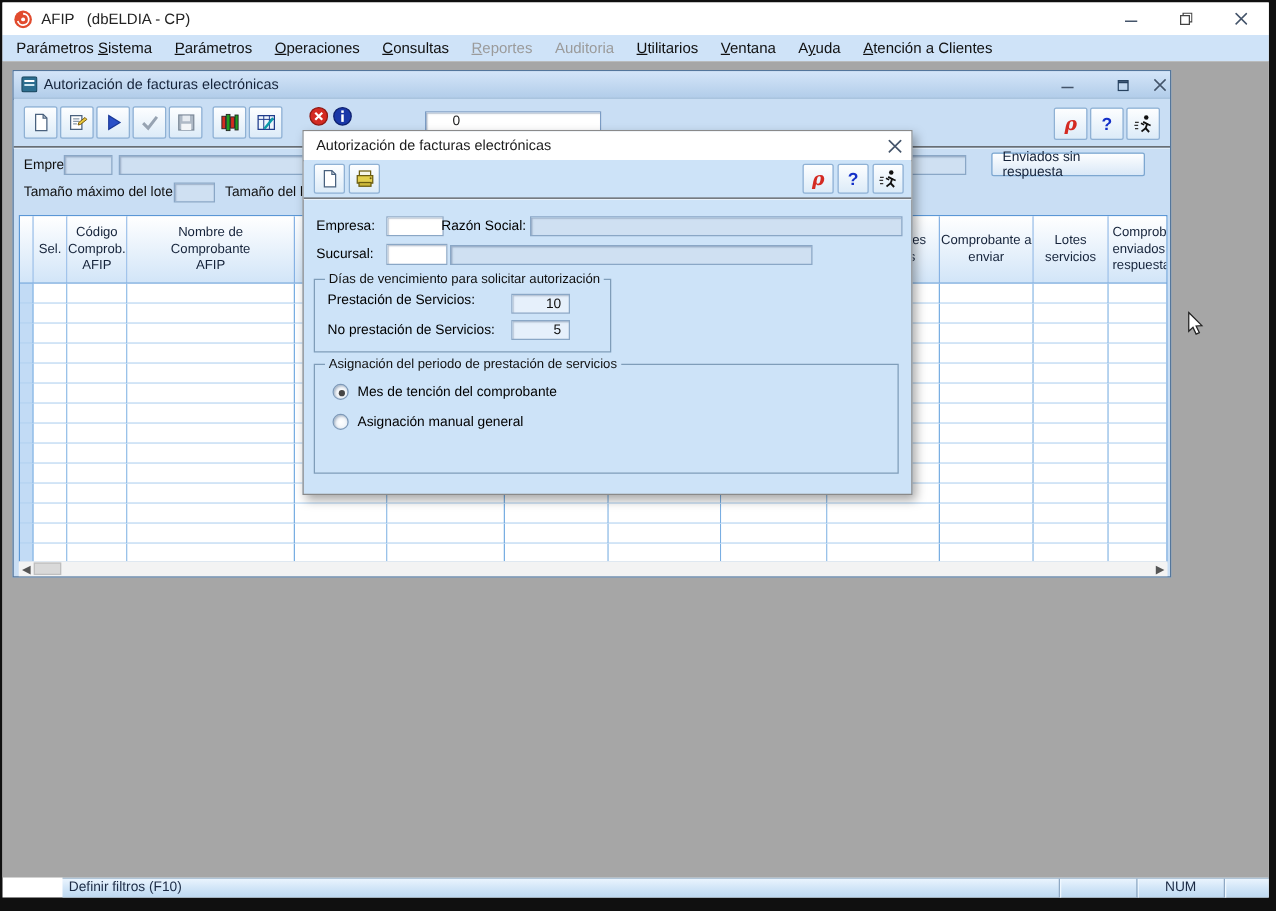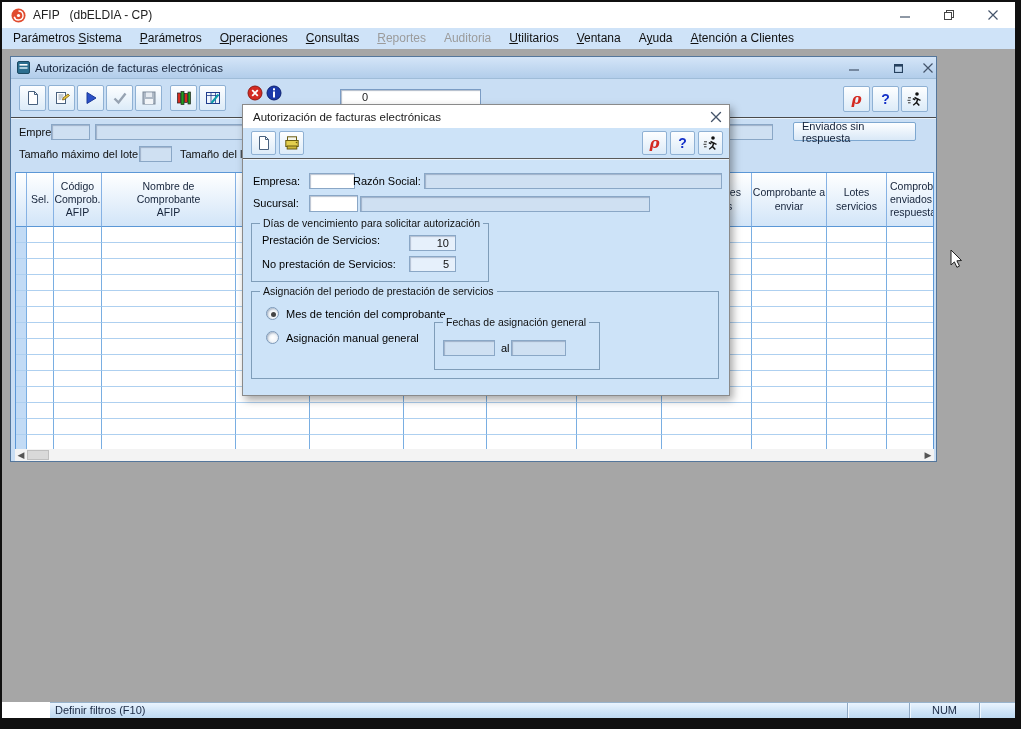--- a/index.html
+++ b/index.html
@@ -612,26 +612,20 @@
           <span class="flabel" style="left:10px; top:34px;">No prestación de Servicios:</span>
           <div class="valfield" style="left:157px; top:32px;">5</div>
         </div>
 
         <div class="gb" style="left:8px; top:132px; width:468px; height:88px;">
           <span class="gb-title">Asignación del periodo de prestación de servicios</span>
           <span class="radio checked" style="left:14px; top:15px;"></span>
           <span class="flabel" style="left:34px; top:16px;">Mes de tención del comprobante</span>
           <span class="radio" style="left:14px; top:39px;"></span>
           <span class="flabel" style="left:34px; top:40px;">Asignación manual general</span>
-          <div class="gb" style="left:182px; top:30px; width:166px; height:48px;">
-            <span class="gb-title">Fechas de asignación general</span>
-            <div class="sunken" style="left:8px; top:17px; width:52px;"></div>
-            <span class="flabel" style="left:66px; top:19px;">al</span>
-            <div class="sunken" style="left:76px; top:17px; width:55px;"></div>
-          </div>
         </div>
       </div>
     </div>
 
     <span class="cursor ic">
           <svg width="14" height="20" viewBox="0 0 14 20">
             <path d="M1 1l10.5 10.5-4.6.3 2.6 5.3-2.6 1.2-2.5-5.4L1 16z" fill="#fff" stroke="#222" stroke-width="1"></path>
           </svg>
         </span>
   </div>

